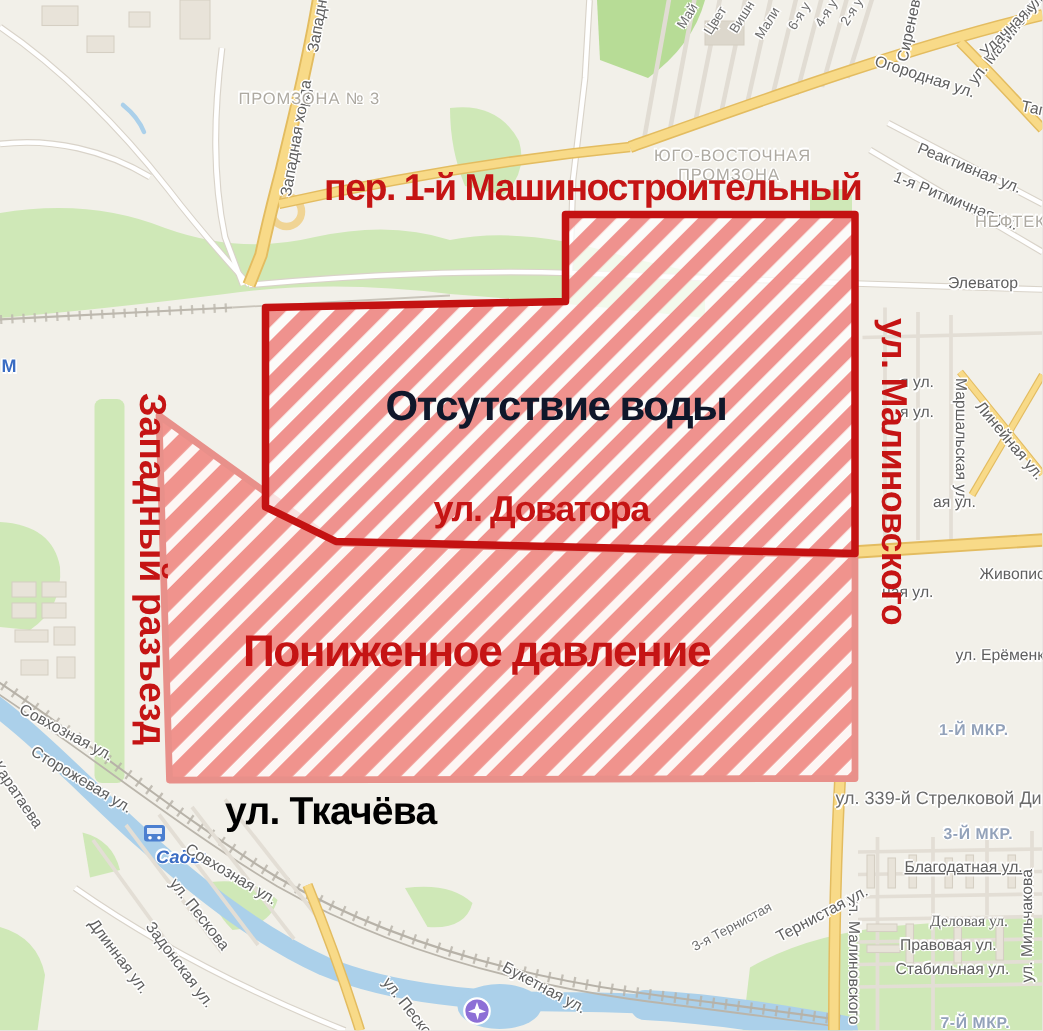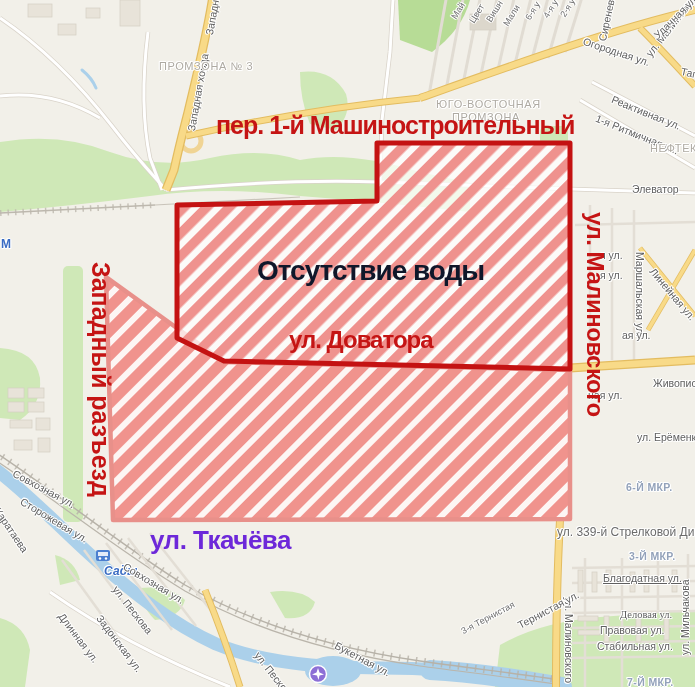--- a/index.html
+++ b/index.html
@@ -205,21 +205,21 @@
       <div class="ml area" style="left: 650px; top: 142px;">НЕФТЕКАЧ</div>
       <div class="ml " style="left: 632px; top: 184px;">Элеватор</div>
       <div class="ml " style="left: 645px; top: 252px; transform: rotate(90deg);">Маршальская ул.</div>
       <div class="ml " style="left: 656px; top: 266px; transform: rotate(50deg);">Линейная ул.</div>
       <div class="ml " style="left: 600px; top: 250px;">я ул.</div>
       <div class="ml " style="left: 600px; top: 270px;">я ул.</div>
       <div class="ml " style="left: 590px; top: 330px; padding-left: 32px;">ая ул.</div>
       <div class="ml " style="left: 588px; top: 390px;">ная ул.</div>
       <div class="ml " style="left: 653px; top: 378px;">Живописная ул.</div>
       <div class="ml " style="left: 637px; top: 432px;">ул. Ерёменко</div>
-      <div class="ml mkr" style="left: 626px; top: 482px;">6-Й МКР.</div>
+      <div class="ml mkr" style="left: 626px; top: 482px;">1-Й МКР.</div>
       <div class="ml street-lg" style="left: 557px; top: 526px;">ул. 339-й Стрелковой Дивизии</div>
       <div class="ml mkr" style="left: 629px; top: 551px;">3-Й МКР.</div>
       <div class="ml " style="left: 603px; top: 573px; text-decoration: underline;">Благодатная ул.</div>
       <div class="ml " style="left: 620px; top: 609px; font-family: Liberation Serif, serif;">Деловая ул.</div>
       <div class="ml " style="left: 600px; top: 625px;">Правовая ул.</div>
       <div class="ml " style="left: 597px; top: 641px;">Стабильная ул.</div>
       <div class="ml mkr" style="left: 627px; top: 677px;">7-Й МКР.</div>
       <div class="ml " style="left: 574px; top: 597px; transform: rotate(90deg);">ул. Малиновского</div>
       <div class="ml " style="left: 680px; top: 655px; transform: rotate(-90deg);">ул. Мильчакова</div>
       <div class="ml " style="left: 516px; top: 621px; transform: rotate(-28deg);">Тернистая ул.</div>
@@ -254,17 +254,18 @@
         <polygon points="177,205 377,201 377,143 570,143 570,369 224,361 177,338" fill="url(#hatchA)"></polygon>
         <polygon points="177,205 377,201 377,143 570,143 570,369 224,361 177,338" fill="none" stroke="#c41212" stroke-width="5" stroke-linejoin="round"></polygon>
       </g>
   </svg>
 
   <div id="overlay-label-layer">
       <div class="zl" style="left: 216px; top: 112px; font-size: 25px; letter-spacing: -1px; color: rgb(197, 20, 20);">пер. 1-й Машиностроительный</div>
       <div class="zl" style="left: 608px; top: 212px; font-size: 24px; letter-spacing: -0.5px; color: rgb(197, 20, 20); transform: rotate(90deg);">ул. Малиновского</div>
       <div class="zl" style="left: 257px; top: 256px; font-size: 28px; letter-spacing: -1px; color: #0f172a;">Отсутствие воды</div>
       <div class="zl" style="left: 289px; top: 327px; font-size: 24px; letter-spacing: -1px; color: rgb(197, 20, 20);">ул. Доватора</div>
+      <div class="zl" style="left: 162px; top: 420px; font-size: 29.5px; letter-spacing: -1px; color: rgb(197, 20, 20);">Пониженное давление</div>
       <div class="zl" style="left: 114px; top: 262px; font-size: 25px; letter-spacing: 0px; color: rgb(197, 20, 20); transform: rotate(90deg);">Западный разъезд</div>
-      <div class="zl" style="left: 150px; top: 527px; font-size: 26px; letter-spacing: -0.5px; color: #6d28d9;">ул. Ткачёва</div>
+      <div class="zl" style="left: 150px; top: 527px; font-size: 26px; letter-spacing: -0.5px; color: #000000;">ул. Ткачёва</div>
     </div>
 
 </div>
 
 </body></html>

